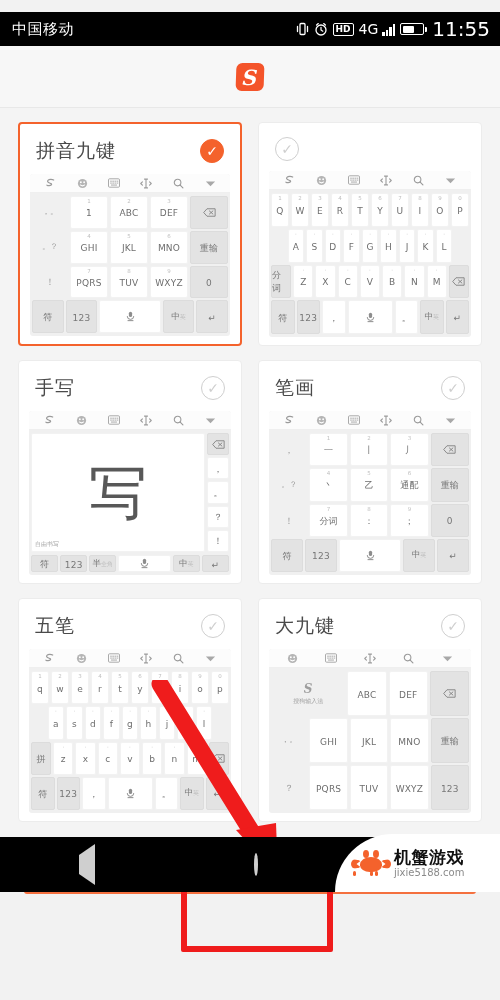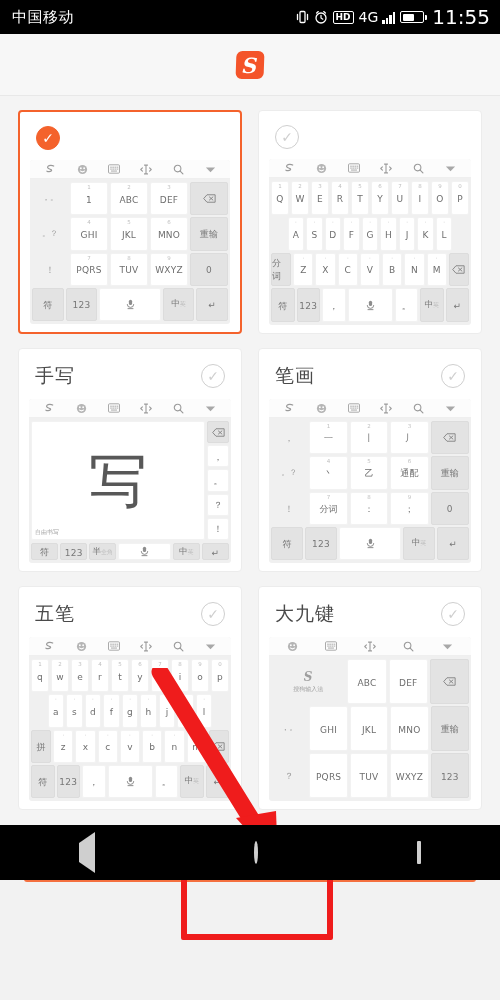--- a/index.html
+++ b/index.html
@@ -2,21 +2,21 @@
 <html><head>
 <meta charset="utf-8">
 <style>
   * { box-sizing: border-box; margin: 0; padding: 0; }
   html, body {
     width: 500px; height: 1000px;
     background: #f2f2f2;
     font-family: "DejaVu Sans", "Liberation Sans", sans-serif;
     overflow: hidden;
   }
-  .screen { position: relative; width: 500px; height: 880px; background: #f4f4f4; }
+  .screen { position: relative; width: 500px; height: 880px; background: #f4f4f4; margin-top: 12px; }
 
   
   .statusbar {
     height: 34px; background: #000; color: #fff;
     display: flex; align-items: center; padding: 0 12px;
     font-size: 15px; position: relative;
   }
   .carrier { letter-spacing: .5px; font-size: 15px; }
   .status-right {
     position: absolute; right: 10px; top: 0; height: 34px;
@@ -197,20 +197,21 @@
     </div>
   </div>
 
   <div class="header">
     <span class="sogou-logo">S</span>
   </div>
 
   <div class="grid" id="grid">
       <div class="card selected">
       <div class="card-head">
+        <span class="card-title">拼音九键</span>
         <span class="check on">✓</span>
       </div>
       <div class="kb">
           <div class="kb-toolbar">
             <span class="ti">
               <svg width="11" height="11" viewBox="0 0 12 12">
                 <path d="M9.5 2.2C8 1.4 4.6 1.2 3.2 2.6c-1.2 1.2.3 2.3 1.8 2.8 1.5.5 3 1.2 1.7 2.3-1 .9-3.6.7-4.6.1" fill="none" stroke="#9b9b9b" stroke-width="1.3" stroke-linecap="round"></path>
               </svg>
             </span>
             <span class="ti">
@@ -1070,13 +1071,29 @@
     <path d="M128 196 L86 150 L126 143 Z" fill="#ef1c1c"></path>
   </svg>
   <div class="anno-rect"></div>
 
   <div class="navbar">
     <span class="nav-ico"><span class="tri"></span></span>
     <span class="nav-ico"><span class="circ"></span></span>
     <span class="nav-ico"><span class="sq"></span></span>
   </div>
 
+  <div class="watermark">
+    <span class="crab">
+      <span class="eye l"></span>
+        <span class="eye r"></span>
+      <span class="claw l"></span>
+        <span class="claw r"></span>
+      <span class="body"></span>
+      <span class="leg"></span>
+        <span class="leg"></span>
+        <span class="leg"></span>
+    </span>
+    <span class="wm-text">
+      <span class="wm-title">机蟹游戏</span>
+      <span class="wm-url">jixie5188.com</span>
+    </span>
+  </div>
 </div>
 
 </body></html>

